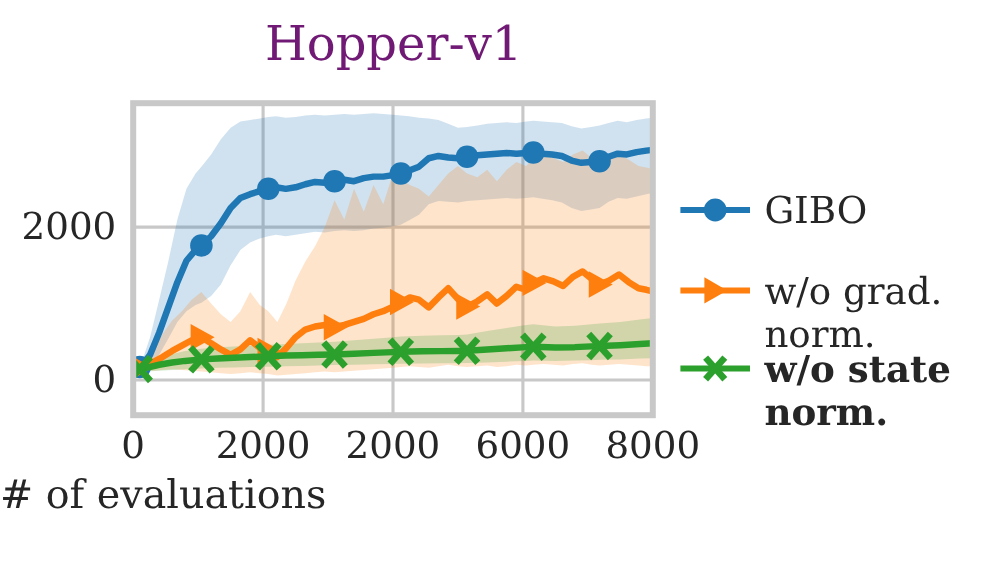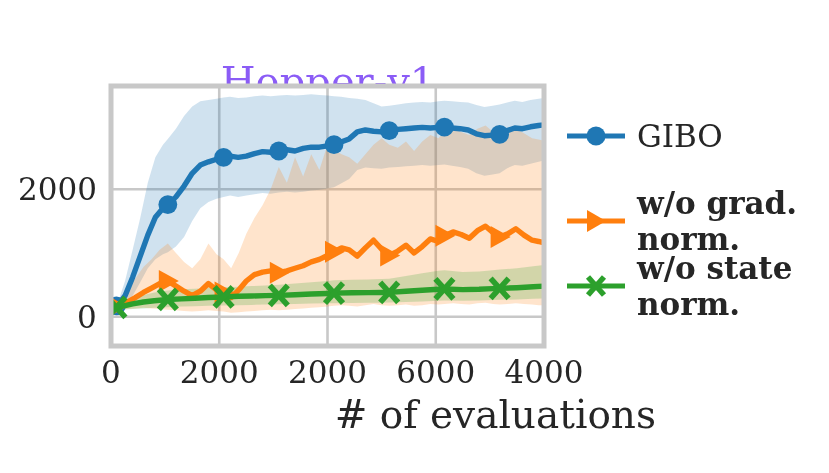--- a/index.html
+++ b/index.html
@@ -10,31 +10,30 @@
     overflow:hidden;
     position:relative;
   }
   #fig{position:absolute;left:0;top:0;width:829px;height:473px;}
   .ttl{
     position:absolute;
     left:0;top:14px;width:656px;
     text-align:center;
     font-family:"DejaVu Serif", serif;
     font-size:40px;
-    color:#8b5cf6;
+    color:#701a75;
     letter-spacing:0px;
     white-space:nowrap;
-    margin-top:44px;
   }
   .xlab{
     position:absolute;
     left:0;top:392px;width:656px;
-    text-align:right;
+    text-align:left;
     font-family:"DejaVu Serif", serif;
-    font-size:39px;
+    font-size:33px;
     color:#262626;
     white-space:nowrap;
   }
   .ytick{
     position:absolute;
     text-align:right;
     font-family:"DejaVu Serif", serif;
     font-size:31px;
     color:#262626;
     white-space:nowrap;
@@ -43,21 +42,22 @@
     position:absolute;
     text-align:center;
     font-family:"DejaVu Serif", serif;
     font-size:31px;
     color:#262626;
     white-space:nowrap;
   }
   .legrow{
     position:absolute;
     display:flex;
-    align-items:center;
+    align-items:flex-start;
+    margin-top:40px;
   }
   .legsym{
     width:62px;height:34px;
     flex:0 0 62px;
     position:relative;
   }
   .leglbl{
     font-family:"DejaVu Serif", serif;
     font-size:31px;
     color:#262626;
@@ -126,33 +126,33 @@
 
   <div class="xlab"># of evaluations</div>
 
   <div class="ytick" id="yt0" style="left: 77px; top: 298.686px;">0</div>
   <div class="ytick" id="yt1" style="left: 18px; top: 171.235px;">2000</div>
 
   <div class="xtick" id="xt0" style="left: 101px; top: 354px;">0</div>
   <div class="xtick" id="xt1" style="left: 179.75px; top: 354px;">2000</div>
   <div class="xtick" id="xt2" style="left: 288px; top: 354px;">2000</div>
   <div class="xtick" id="xt3" style="left: 396.25px; top: 354px;">6000</div>
-  <div class="xtick" id="xt4" style="left: 504.5px; top: 354px;">4000</div>
+  <div class="xtick" id="xt4" style="left: 504.5px; top: 354px;">8000</div>
 
   <div class="legrow" id="leg0" style="left: 565px; top: 118px;">
     <div class="legsym">
       <svg viewBox="0 0 62 34" width="62" height="34">
           <line x1="2" y1="17" x2="60" y2="17" stroke="#1f77b4" stroke-width="5"></line>
           <circle cx="31" cy="17" r="9.5" fill="#1f77b4"></circle>
         </svg>
     </div>
     <div class="leglbl">GIBO</div>
   </div>
 
-  <div class="legrow" id="leg1" style="left: 565px; top: 185px; font-weight: bold;">
+  <div class="legrow" id="leg1" style="left: 565px; top: 185px;">
     <div class="legsym">
       <svg viewBox="0 0 62 34" width="62" height="34">
           <line x1="2" y1="17" x2="60" y2="17" stroke="#ff7f0e" stroke-width="5"></line>
           <path d="M22,6 L41,17 L22,28 Z" fill="#ff7f0e"></path>
         </svg>
     </div>
     <div class="leglbl">w/o grad.
 norm.</div>
   </div>
 

